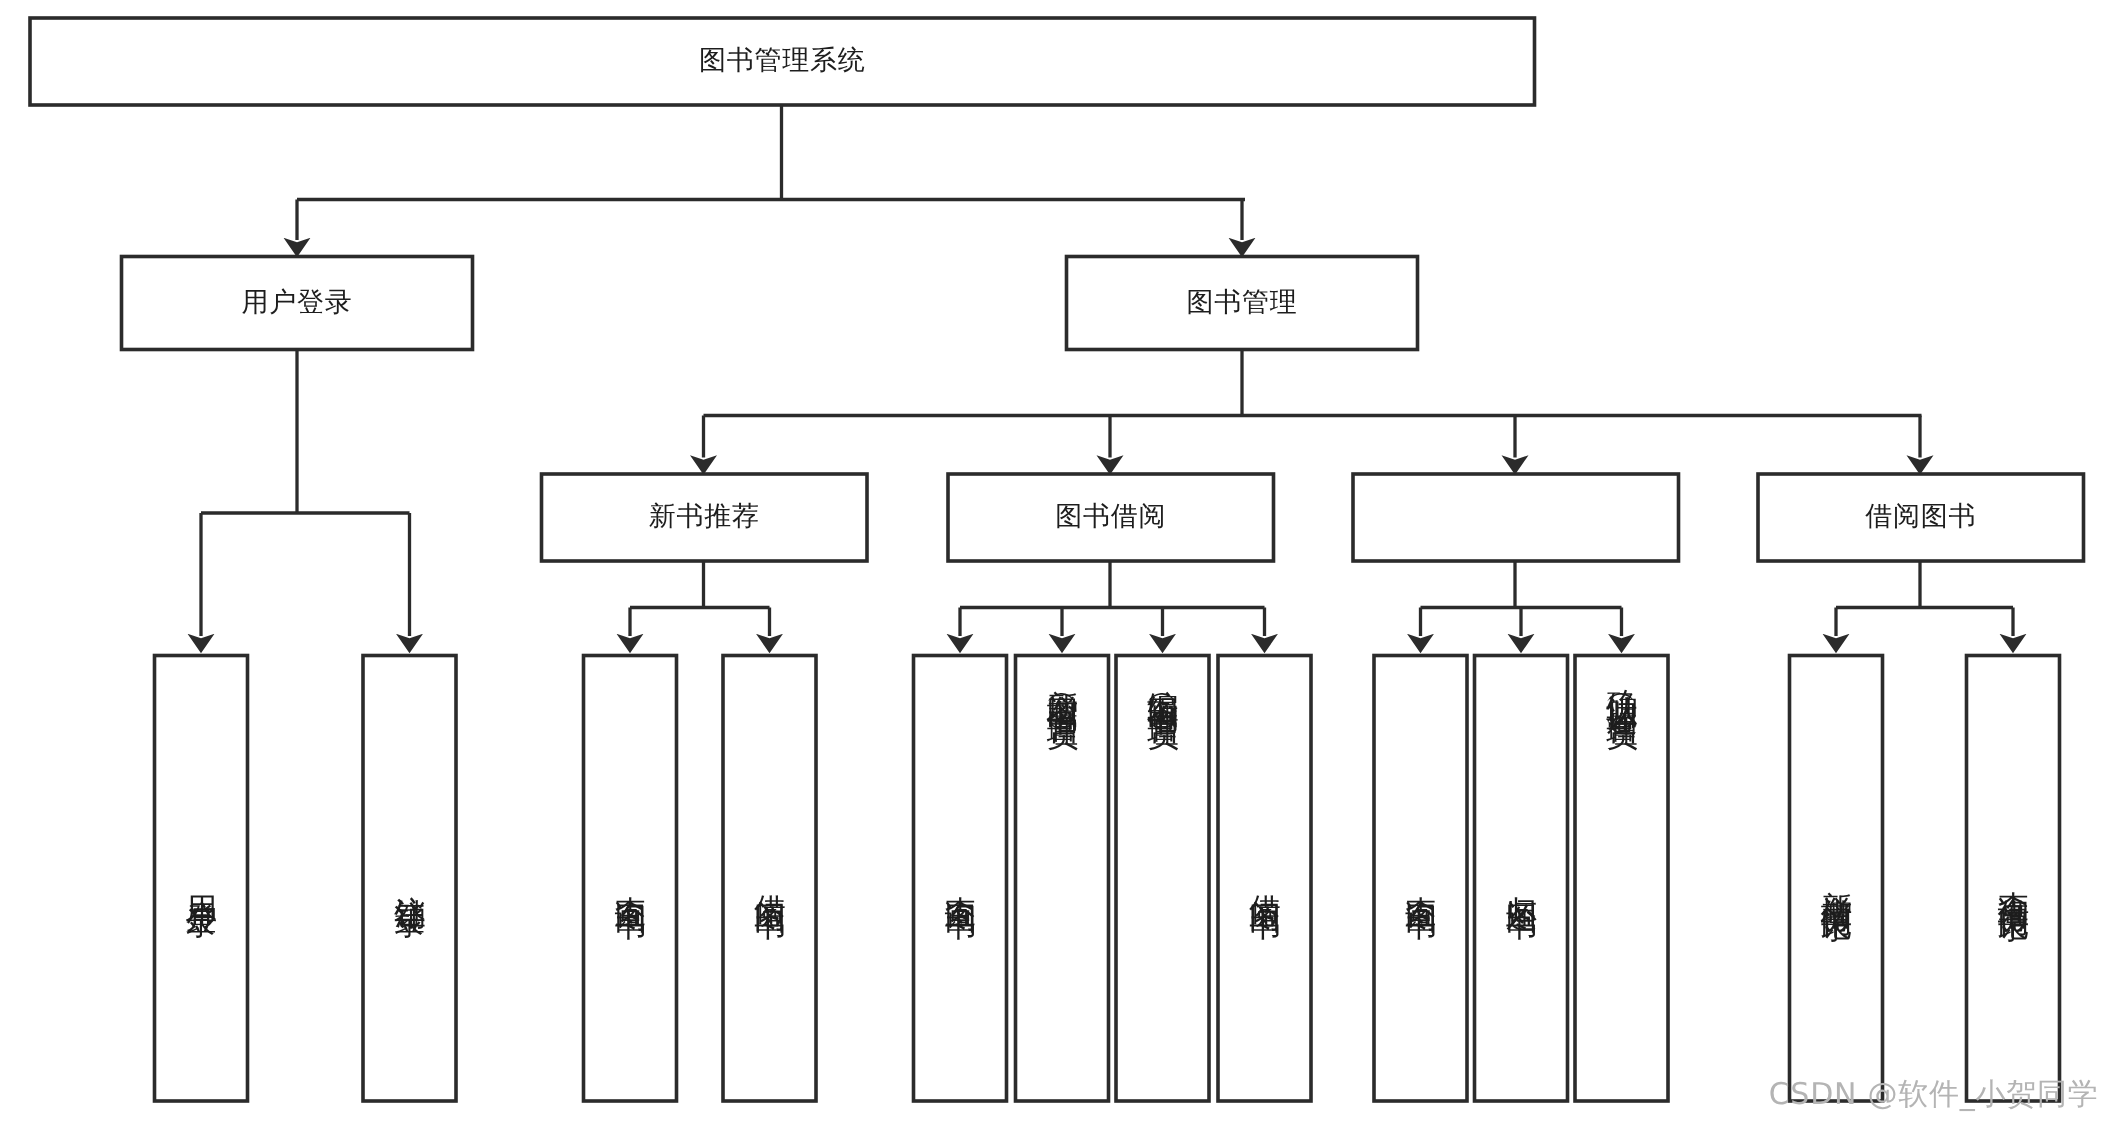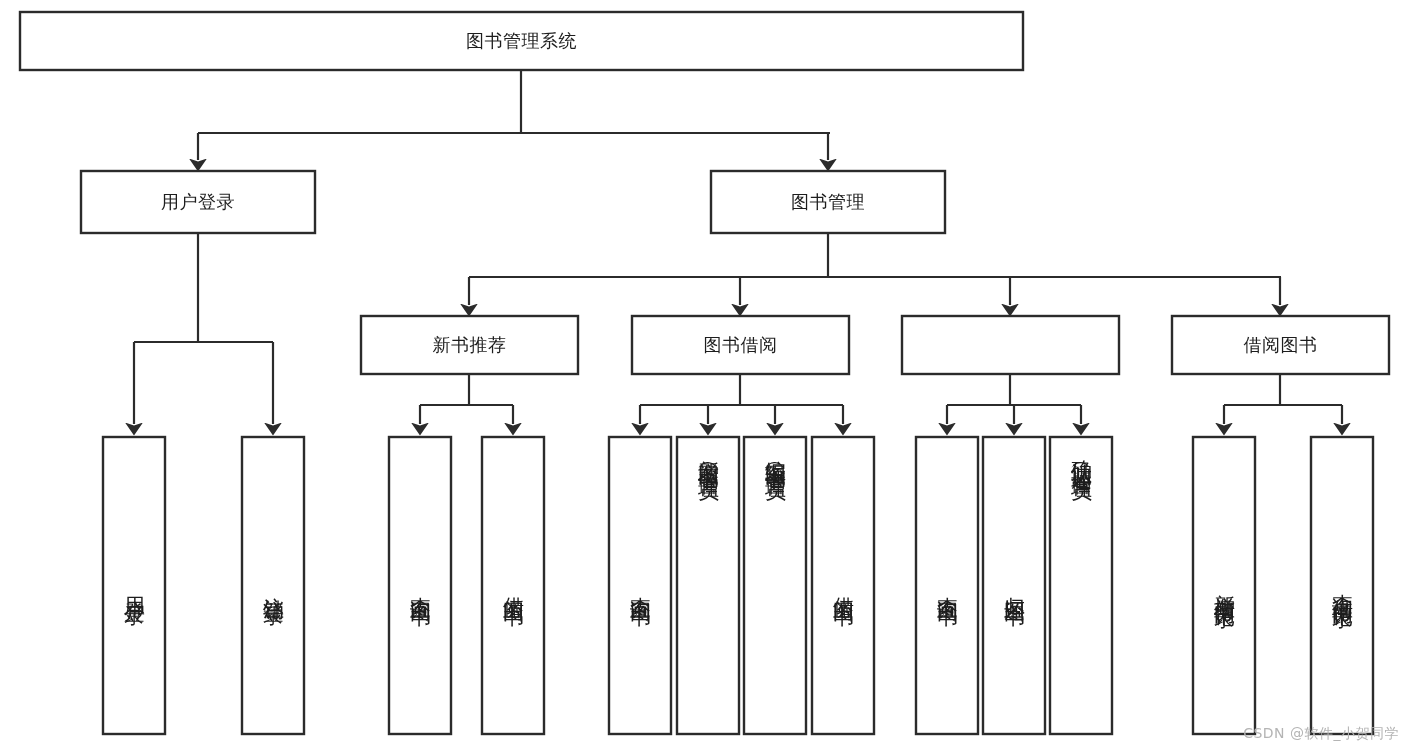--- a/index.html
+++ b/index.html
@@ -65,21 +65,21 @@
     padding-top: 6px;
   }
   .label-v.vcenter {
     justify-content: center;
     padding-top: 0;
   }
   .watermark {
     position: absolute;
     right: 6px;
     bottom: 4px;
-    font-size: 14px;
+    font-size: 20px;
     color: #b4b4b4;
     font-family: "DejaVu Sans", "Liberation Sans", sans-serif;
     letter-spacing: 0.5px;
     white-space: nowrap;
   }
 </style>
 </head>
 <body>
 
 <div id="canvas">

